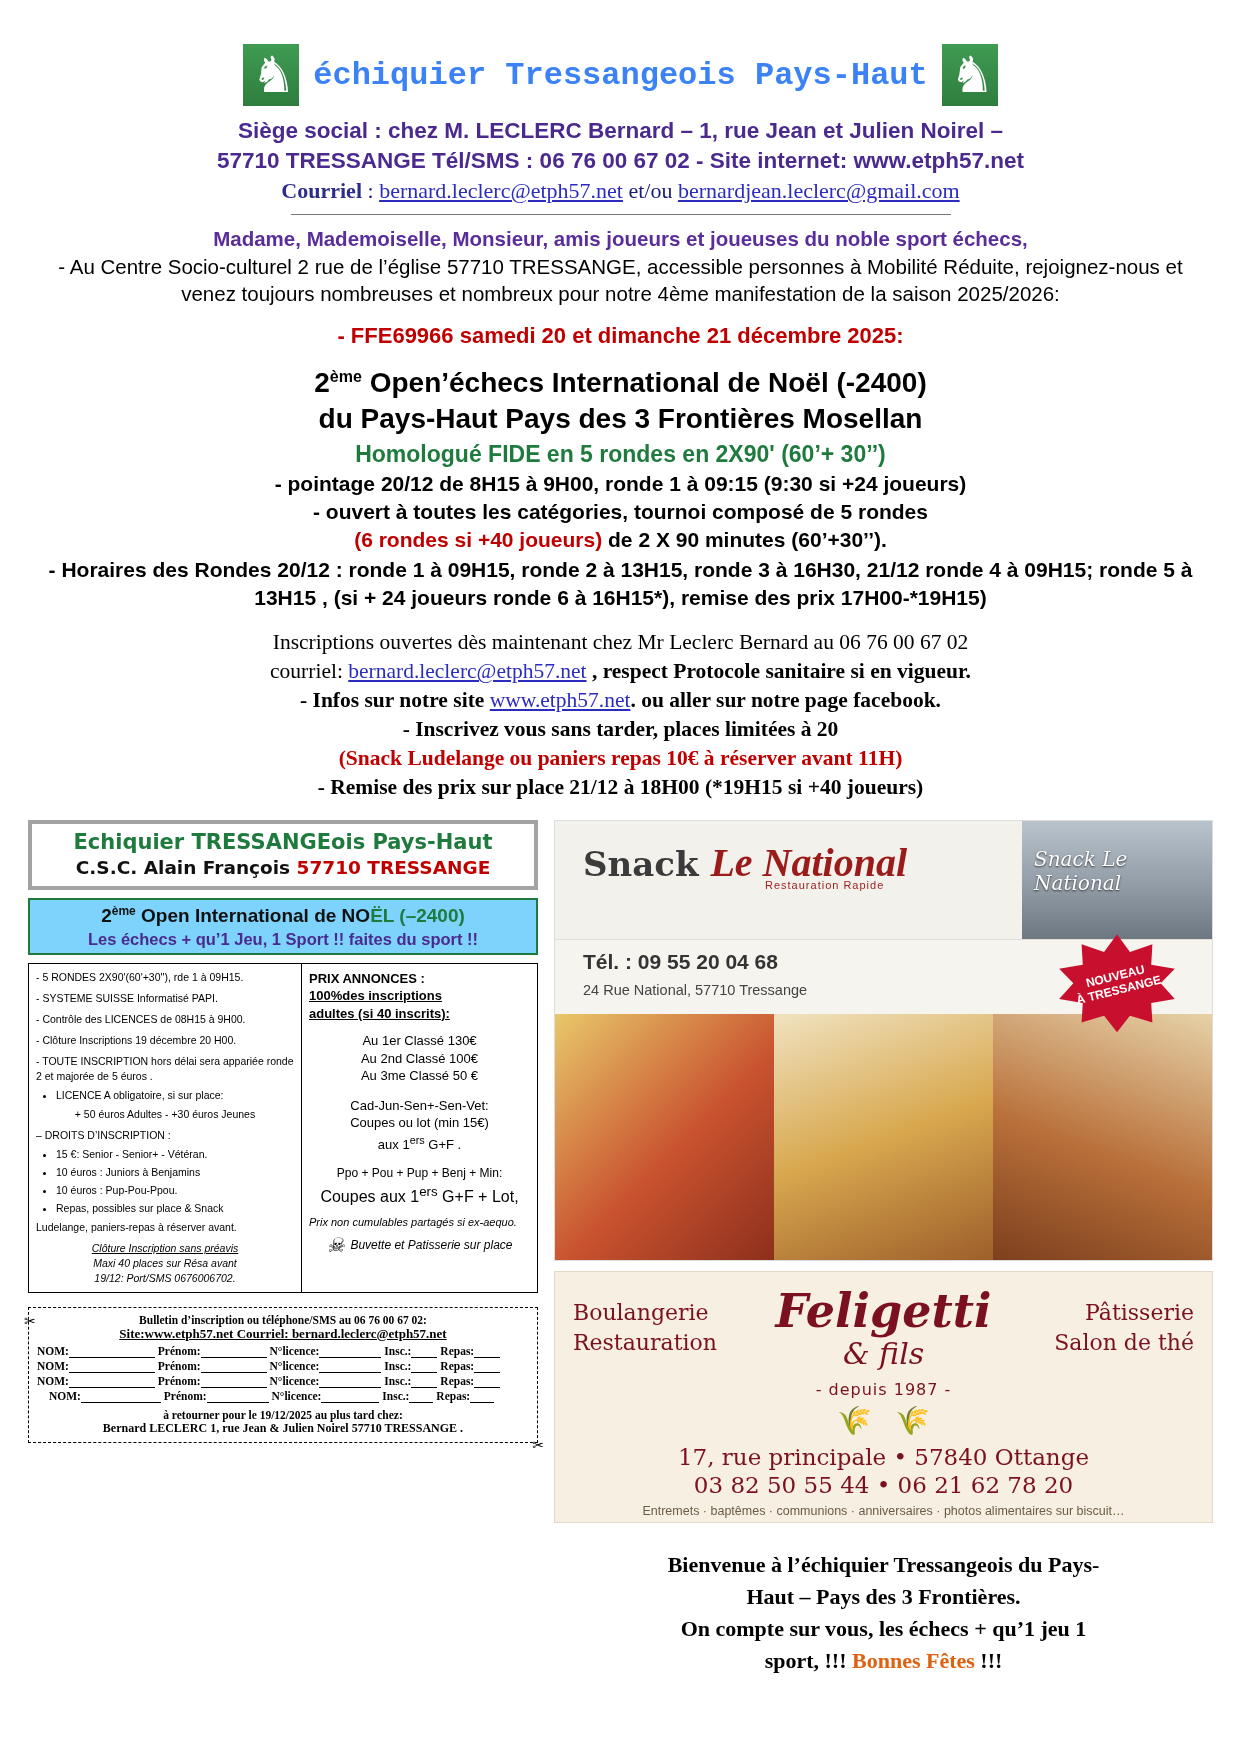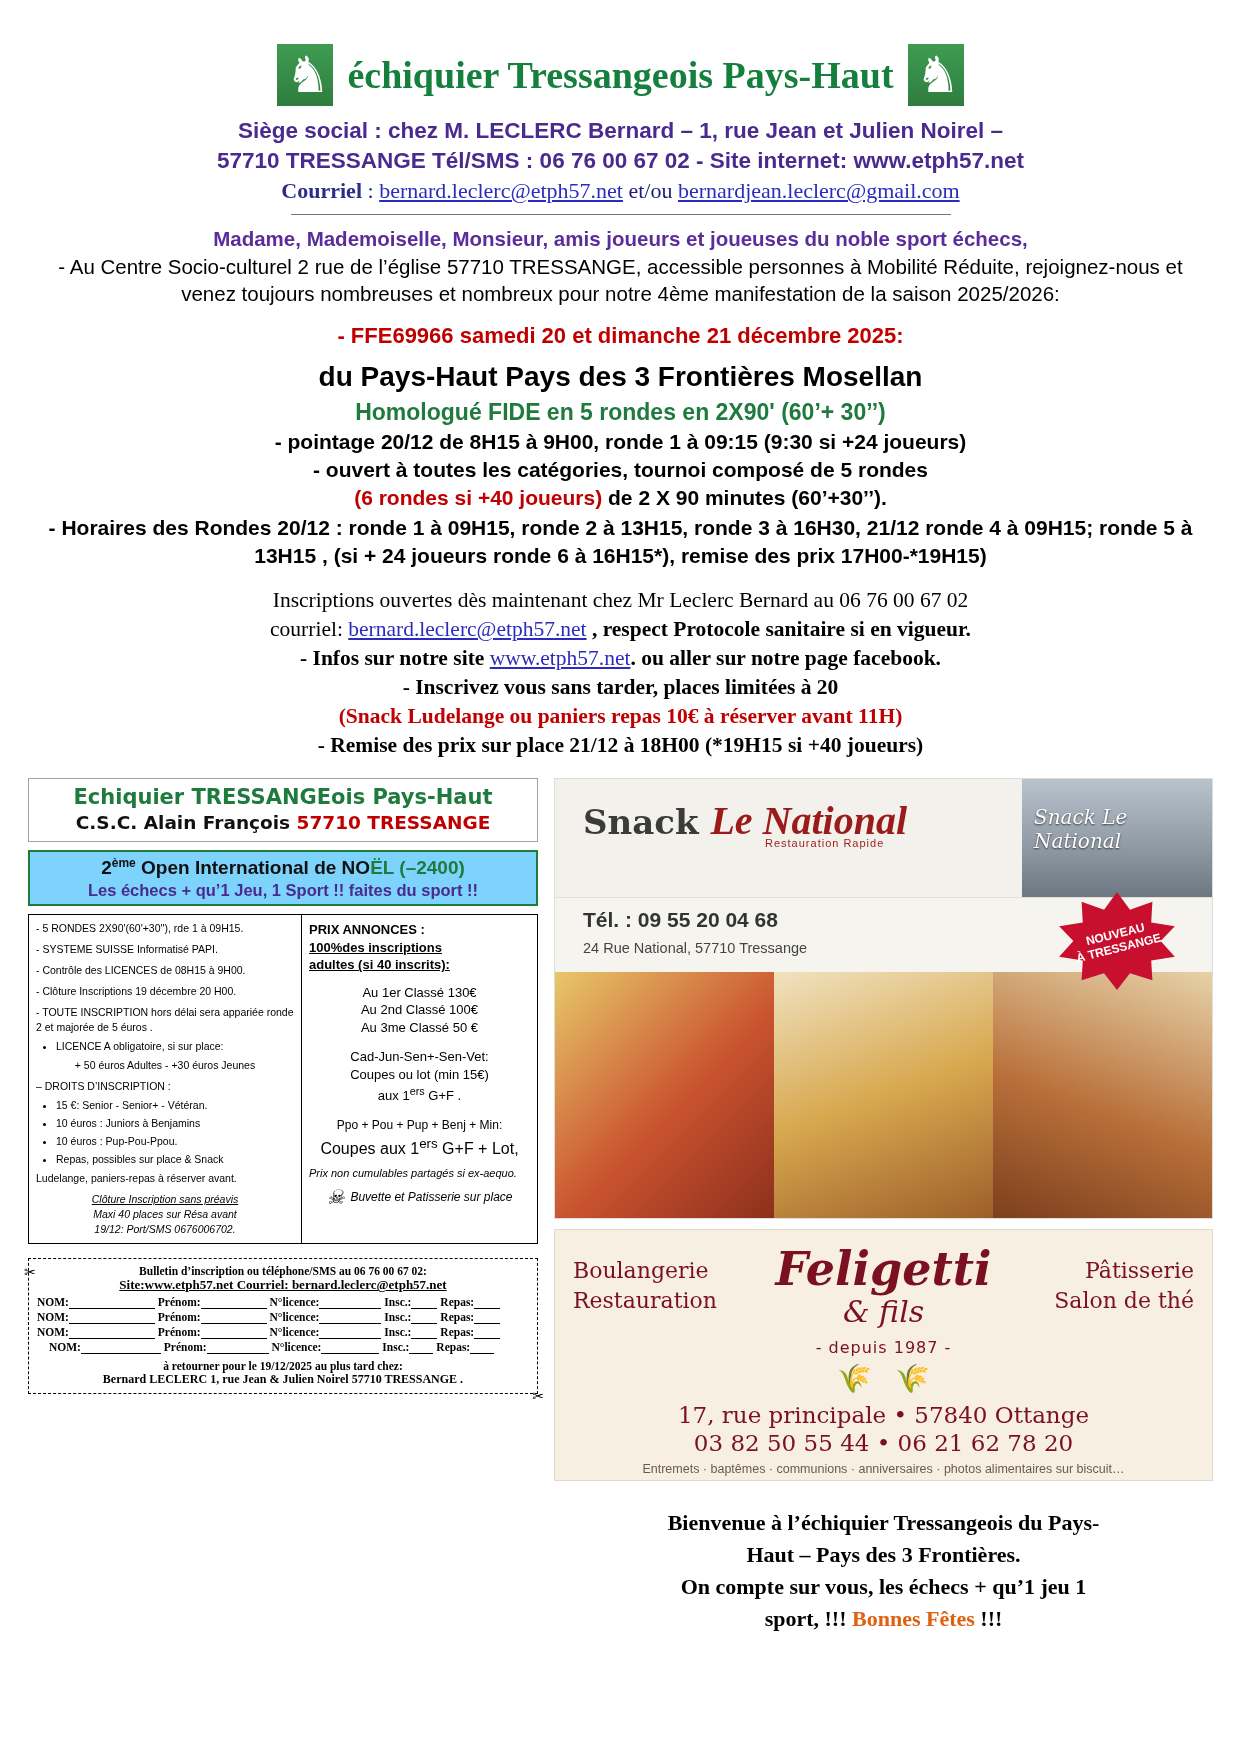--- a/index.html
+++ b/index.html
@@ -4,21 +4,21 @@
 <style>
   html,body{margin:0;padding:0;background:#ffffff;}
   body{width:1241px;height:1754px;position:relative;font-family:"Liberation Sans",sans-serif;color:#000;}
   .page{position:relative;width:1241px;height:1754px;overflow:hidden;}
 
   
   .header{display:flex;align-items:center;justify-content:center;gap:14px;padding-top:44px;}
   .knight{width:56px;height:62px;position:relative;}
   .knight .bg{position:absolute;inset:0;background:linear-gradient(180deg,#3f9c52 0%,#2f7d3e 100%);}
   .knight .pc{position:absolute;left:8px;top:6px;font-size:50px;line-height:50px;color:#fff;}
-  .title-main{font-family:Liberation Serif, serif;font-weight:bold;font-size:38px;letter-spacing:0px;color:#15803d;white-space:nowrap;}
+  .title-main{font-family:Liberation Mono, monospace;font-weight:bold;font-size:32px;letter-spacing:0px;color:#3b82f6;white-space:nowrap;}
 
   .siege{color:#4b2a8f;font-weight:bold;font-size:22.5px;text-align:center;line-height:30px;margin-top:10px;padding:0 60px;}
   .courriel{text-align:center;font-family:"Liberation Serif",serif;font-size:22px;margin-top:2px;color:#1a1a7a;}
   .courriel .lbl{color:#2c2c8a;font-weight:bold;}
   .courriel a{color:#2b2bbf;text-decoration:underline;}
   .rule{width:660px;height:1px;background:#777;margin:10px auto 0;}
 
   .greet{color:#5a2d9a;font-weight:bold;font-size:20.5px;text-align:center;margin-top:12px;}
   .intro{font-size:20.5px;text-align:center;line-height:27px;margin-top:2px;padding:0 55px;}
 
@@ -34,21 +34,21 @@
   .inscr{font-family:"Liberation Serif",serif;font-size:21.5px;text-align:center;line-height:29px;margin-top:16px;padding:0 70px;}
   .inscr a{color:#2b2bbf;text-decoration:underline;}
   .inscr b{font-weight:bold;}
   .inscr .red{color:#c00000;font-weight:bold;}
 
   
   .lower{position:relative;margin-top:18px;padding:0 28px;display:flex;gap:16px;}
   .leftcol{width:510px;}
   .rightcol{flex:1;}
 
-  .poster{border:1px solid #a3a3a3;padding:6px 8px 8px;text-align:center;background:#fff;}
+  .poster{border:4px solid #a3a3a3;padding:6px 8px 8px;text-align:center;background:#fff;}
   .poster .l1{color:#1f7a3d;font-weight:bold;font-size:21px;font-family:"DejaVu Sans",sans-serif;}
   .poster .l2{color:#4b2a8f;font-weight:bold;font-size:30px;font-family:"DejaVu Sans",sans-serif;margin-top:2px;}
   .poster .l3{font-weight:bold;font-size:18.5px;margin-top:3px;font-family:"DejaVu Sans",sans-serif;}
   .poster .l3 .red{color:#c00000;}
   .poster .l3 .blk{color:#111;}
 
   .subposter{border:2px solid #1f7a3d;margin-top:8px;padding:4px 6px;text-align:center;background:#7dd3fc;}
   .subposter .s1{font-size:19px;font-weight:bold;color:#111;}
   .subposter .s1 sup{font-size:12px;}
   .subposter .s1 .grn{color:#1f7a3d;}
@@ -136,20 +136,23 @@
   </div>
 
   <div class="rule"></div>
 
   <div class="greet">Madame, Mademoiselle, Monsieur, amis joueurs et joueuses du noble sport échecs,</div>
   <div class="intro">- Au Centre Socio-culturel 2 rue de l’église 57710 TRESSANGE, accessible personnes à Mobilité Réduite, rejoignez-nous et venez toujours nombreuses et nombreux pour notre 4ème manifestation de la saison 2025/2026:</div>
 
   <div class="ffe">- FFE69966 samedi 20 et dimanche 21 décembre 2025:</div>
 
   <div class="open1">
+    <div>
+      <span>2</span><sup>ème</sup><span> Open’échecs International de Noël (-2400)</span>
+    </div>
     <div>du Pays-Haut Pays des 3 Frontières Mosellan</div>
   </div>
 
   <div class="homolog">Homologué FIDE en 5 rondes en 2X90' (60’+ 30’’)</div>
 
   <div class="det">
     <div>- pointage 20/12 de 8H15 à 9H00, ronde 1 à 09:15  (9:30 si +24 joueurs)</div>
     <div>- ouvert à toutes les catégories, tournoi composé de 5 rondes</div>
     <div>
       <span class="red">(6 rondes si +40 joueurs)</span><span> de 2 X 90 minutes (60’+30’’).</span>

